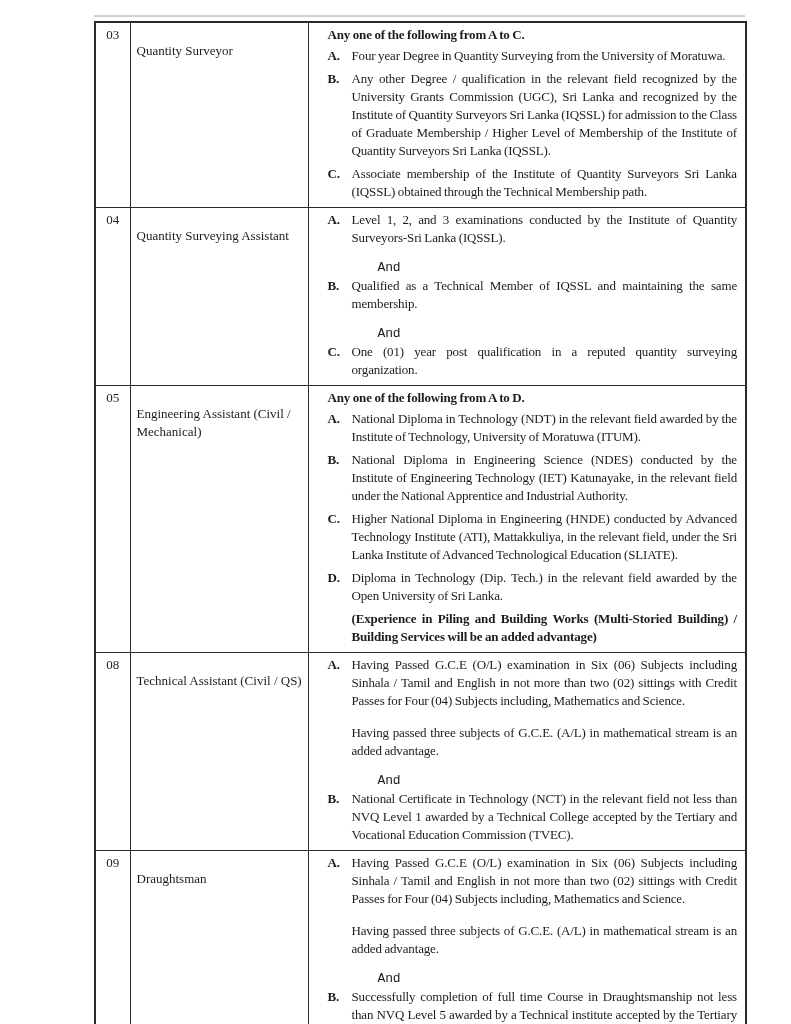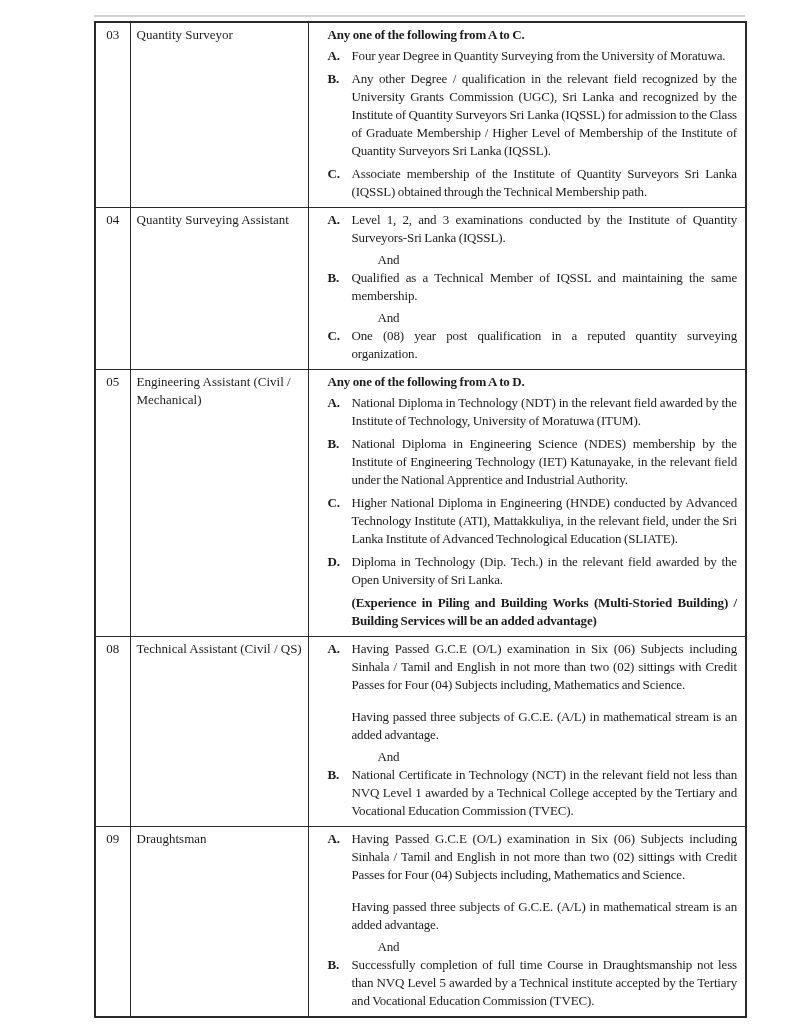--- a/index.html
+++ b/index.html
@@ -43,31 +43,31 @@
     border: 1.5px solid var(--border);
     vertical-align: top;
     font-size: 13px;
     line-height: 18px;
   }
   td.c-num {
     text-align: center;
     padding-top: 3px;
   }
   td.c-pos {
-    padding: 3px 5px 3px 6px;
+    padding: 19px 5px 3px 6px;
   }
   td.c-qual {
     padding: 3px 8px 6px 19px;
     letter-spacing: -0.15px;
     word-spacing: -0.5px;
   }
   .c-qual > div { margin-top: 5px; }
   .c-qual > div:first-child { margin-top: 0; }
   .c-qual > .intro + div { margin-top: 3px; }
-  .c-qual > .connector { margin-top: 4px; }
+  .c-qual > .connector { margin-top: 12px; font-family: Liberation Mono, monospace; }
   .c-qual > .connector + div { margin-top: 0; }
   .intro {
     font-weight: bold;
   }
   .item { display: flex; }
   .lbl {
     width: 24px;
     flex: 0 0 24px;
     font-weight: bold;
   }
@@ -136,40 +136,40 @@
             <div class="item">
               <span class="lbl">B.</span>
               <div class="txt">
                 <p>Qualified as a Technical Member of IQSSL and maintaining the same membership.</p>
               </div>
             </div>
             <div class="connector">And</div>
             <div class="item">
               <span class="lbl">C.</span>
               <div class="txt">
-                <p>One (08) year post qualification in a reputed quantity surveying organization.</p>
+                <p>One (01) year post qualification in a reputed quantity surveying organization.</p>
               </div>
             </div>
           </td>
         </tr>
         <tr>
           <td class="c-num">05</td>
           <td class="c-pos">Engineering Assistant (Civil / Mechanical)</td>
           <td class="c-qual">
             <div class="intro">Any one of the following from A to D.</div>
             <div class="item">
               <span class="lbl">A.</span>
               <div class="txt">
                 <p>National Diploma in Technology (NDT) in the relevant field awarded by the Institute of Technology, University of Moratuwa (ITUM).</p>
               </div>
             </div>
             <div class="item">
               <span class="lbl">B.</span>
               <div class="txt">
-                <p>National Diploma in Engineering Science (NDES) membership by the Institute of Engineering Technology (IET) Katunayake, in the relevant field under the National Apprentice and Industrial Authority.</p>
+                <p>National Diploma in Engineering Science (NDES) conducted by the Institute of Engineering Technology (IET) Katunayake, in the relevant field under the National Apprentice and Industrial Authority.</p>
               </div>
             </div>
             <div class="item">
               <span class="lbl">C.</span>
               <div class="txt">
                 <p>Higher National Diploma in Engineering (HNDE) conducted by Advanced Technology Institute (ATI), Mattakkuliya, in the relevant field, under the Sri Lanka Institute of Advanced Technological Education (SLIATE).</p>
               </div>
             </div>
             <div class="item">
               <span class="lbl">D.</span>

